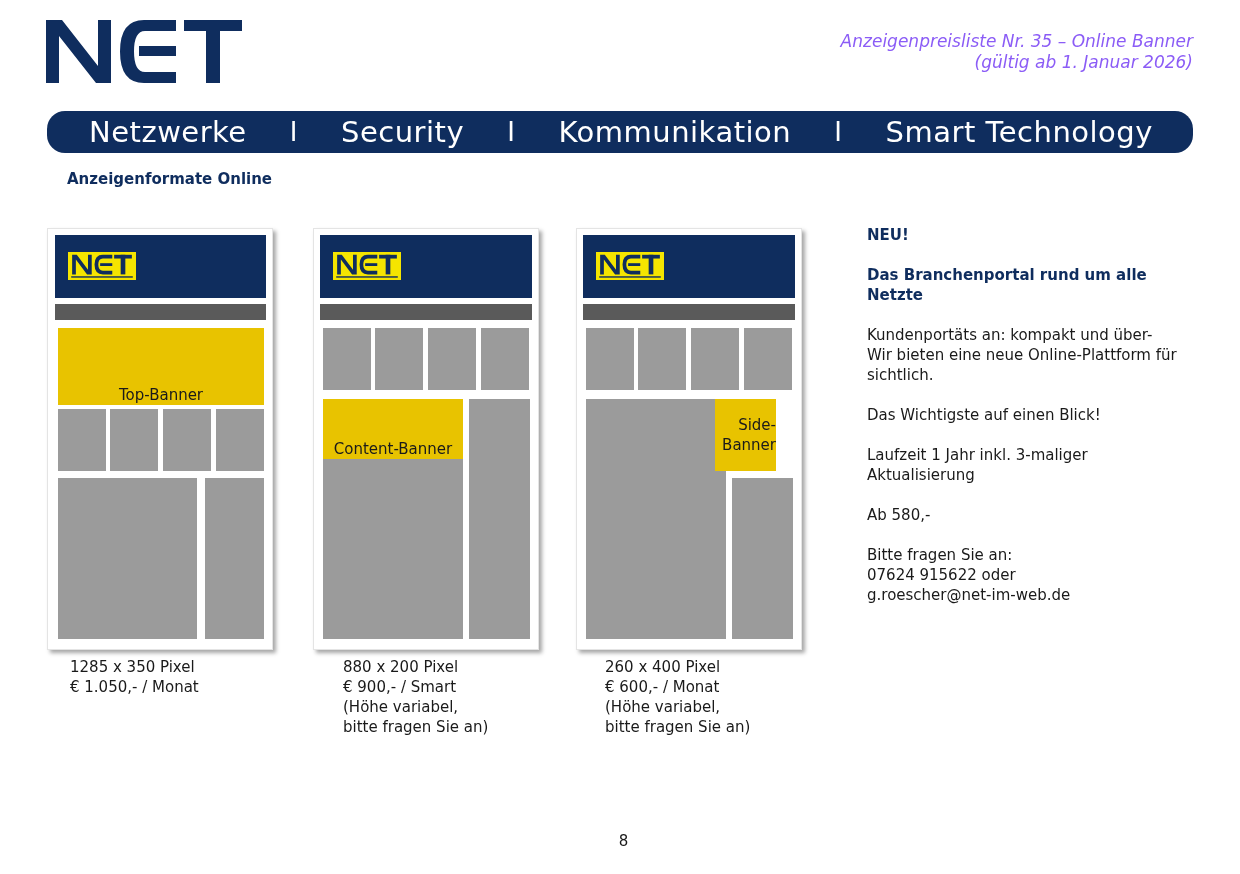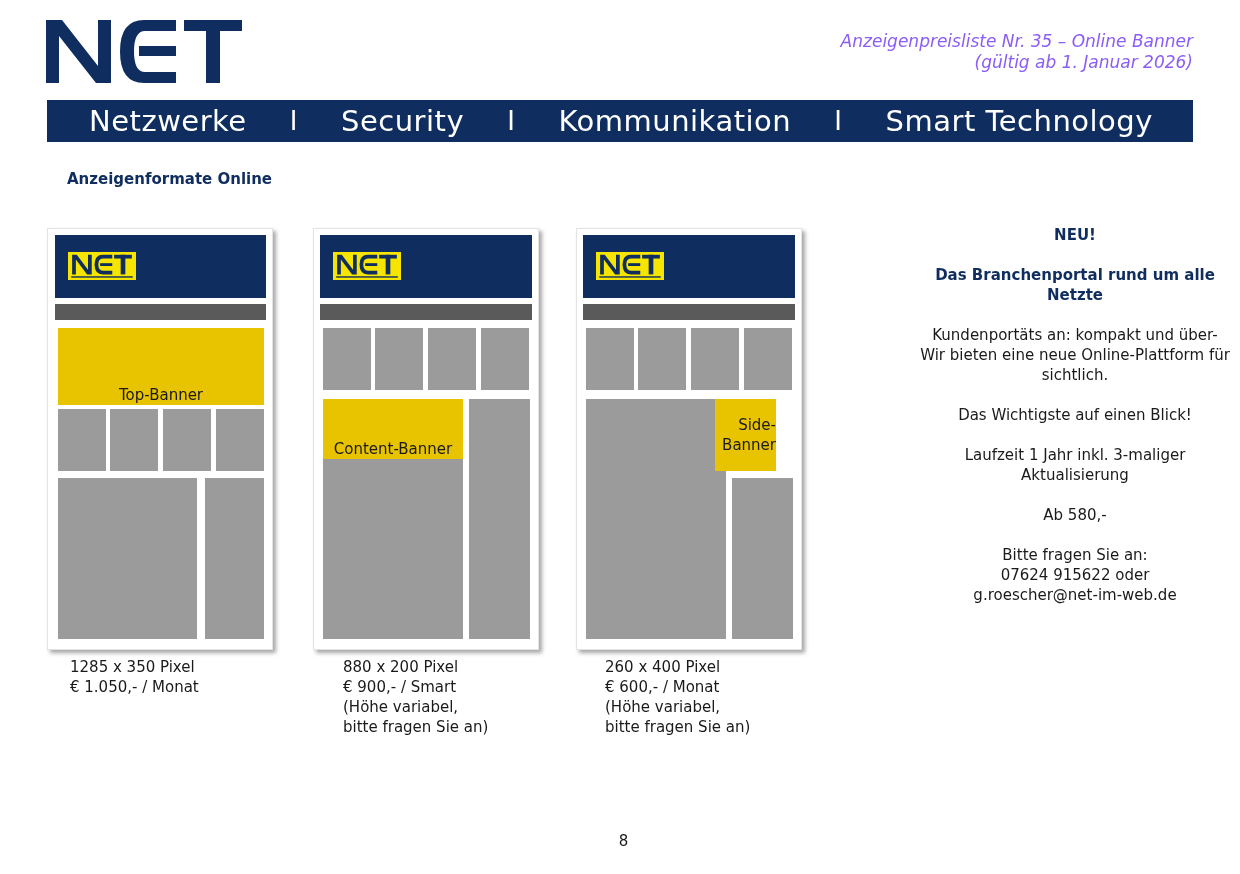--- a/index.html
+++ b/index.html
@@ -5,40 +5,40 @@
   * { margin: 0; padding: 0; box-sizing: border-box; }
   html, body { width: 1240px; height: 874px; background: #ffffff; overflow: hidden; }
   body { position: relative; font-family: "DejaVu Sans", "Liberation Sans", sans-serif; color: #1a1a1a; }
 
   .logo { position: absolute; left: 44px; top: 16px; width: 200px; height: 70px; }
   .logo svg { width: 100%; height: 100%; display: block; }
 
   .doc-title { position: absolute; right: 47px; top: 31px; text-align: right; color: #8b5cf6; font-size: 17px; line-height: 21px; font-style: italic; }
   .doc-title span { display: block; }
 
-  .nav-band { position: absolute; left: 47px; top: 100px; width: 1146px; height: 42px; background: #0f2d5e; display: flex; align-items: center; justify-content: space-between; padding: 0 40px 0 42px; }
+  .nav-band { position: absolute; left: 47px; top: 111px; width: 1146px; height: 42px; background: #0f2d5e; display: flex; align-items: center; justify-content: space-between; padding: 0 40px 0 42px; border-radius: 18px; }
   .nav-band span { color: #ffffff; font-size: 29px; font-weight: normal; letter-spacing: 0.5px; line-height: 42px; }
   .nav-band .sep { font-size: 26px; }
 
   .section-title { position: absolute; left: 67px; top: 170px; font-size: 15px; font-weight: bold; color: #0f2d5e; }
 
   .mock { position: absolute; top: 228px; width: 226px; height: 422px; background: #ffffff; border: 1px solid #e4e4e4; box-shadow: 3px 3px 4px rgba(0,0,0,0.35); }
   .mock .blk { position: absolute; }
   .navy { background: #0f2d5e; }
   .dgray { background: #5a5a5a; }
   .gray { background: #9b9b9b; }
   .yellow { background: #e8c300; display: flex; align-items: flex-end; justify-content: center; text-align: center; font-size: 15px; color: #1a1a1a; line-height: 20px; }
 
   .mini-logo { position: absolute; left: 12px; top: 16px; width: 70px; height: 30px; background: #f5e500; border: 1px solid #0f2d5e; }
   .mini-logo svg { width: 100%; height: 100%; display: block; }
 
   .caption { position: absolute; top: 657px; font-size: 15px; line-height: 20px; color: #1a1a1a; }
   .caption span { display: block; }
 
-  .info { position: absolute; left: 915px; top: 225px; width: 320px; font-size: 15px; line-height: 20px; color: #1a1a1a; text-align: center; }
+  .info { position: absolute; left: 867px; top: 225px; width: 320px; font-size: 15px; line-height: 20px; color: #1a1a1a; }
   .info .bold { font-weight: bold; color: #0f2d5e; }
   .info p { margin-bottom: 20px; }
   .info span { display: block; }
 
   .page-no { position: absolute; left: 0; width: 1247px; top: 832px; text-align: center; font-size: 15px; color: #1a1a1a; }
 </style>
 </head>
 <body>
 
 <div class="logo">

